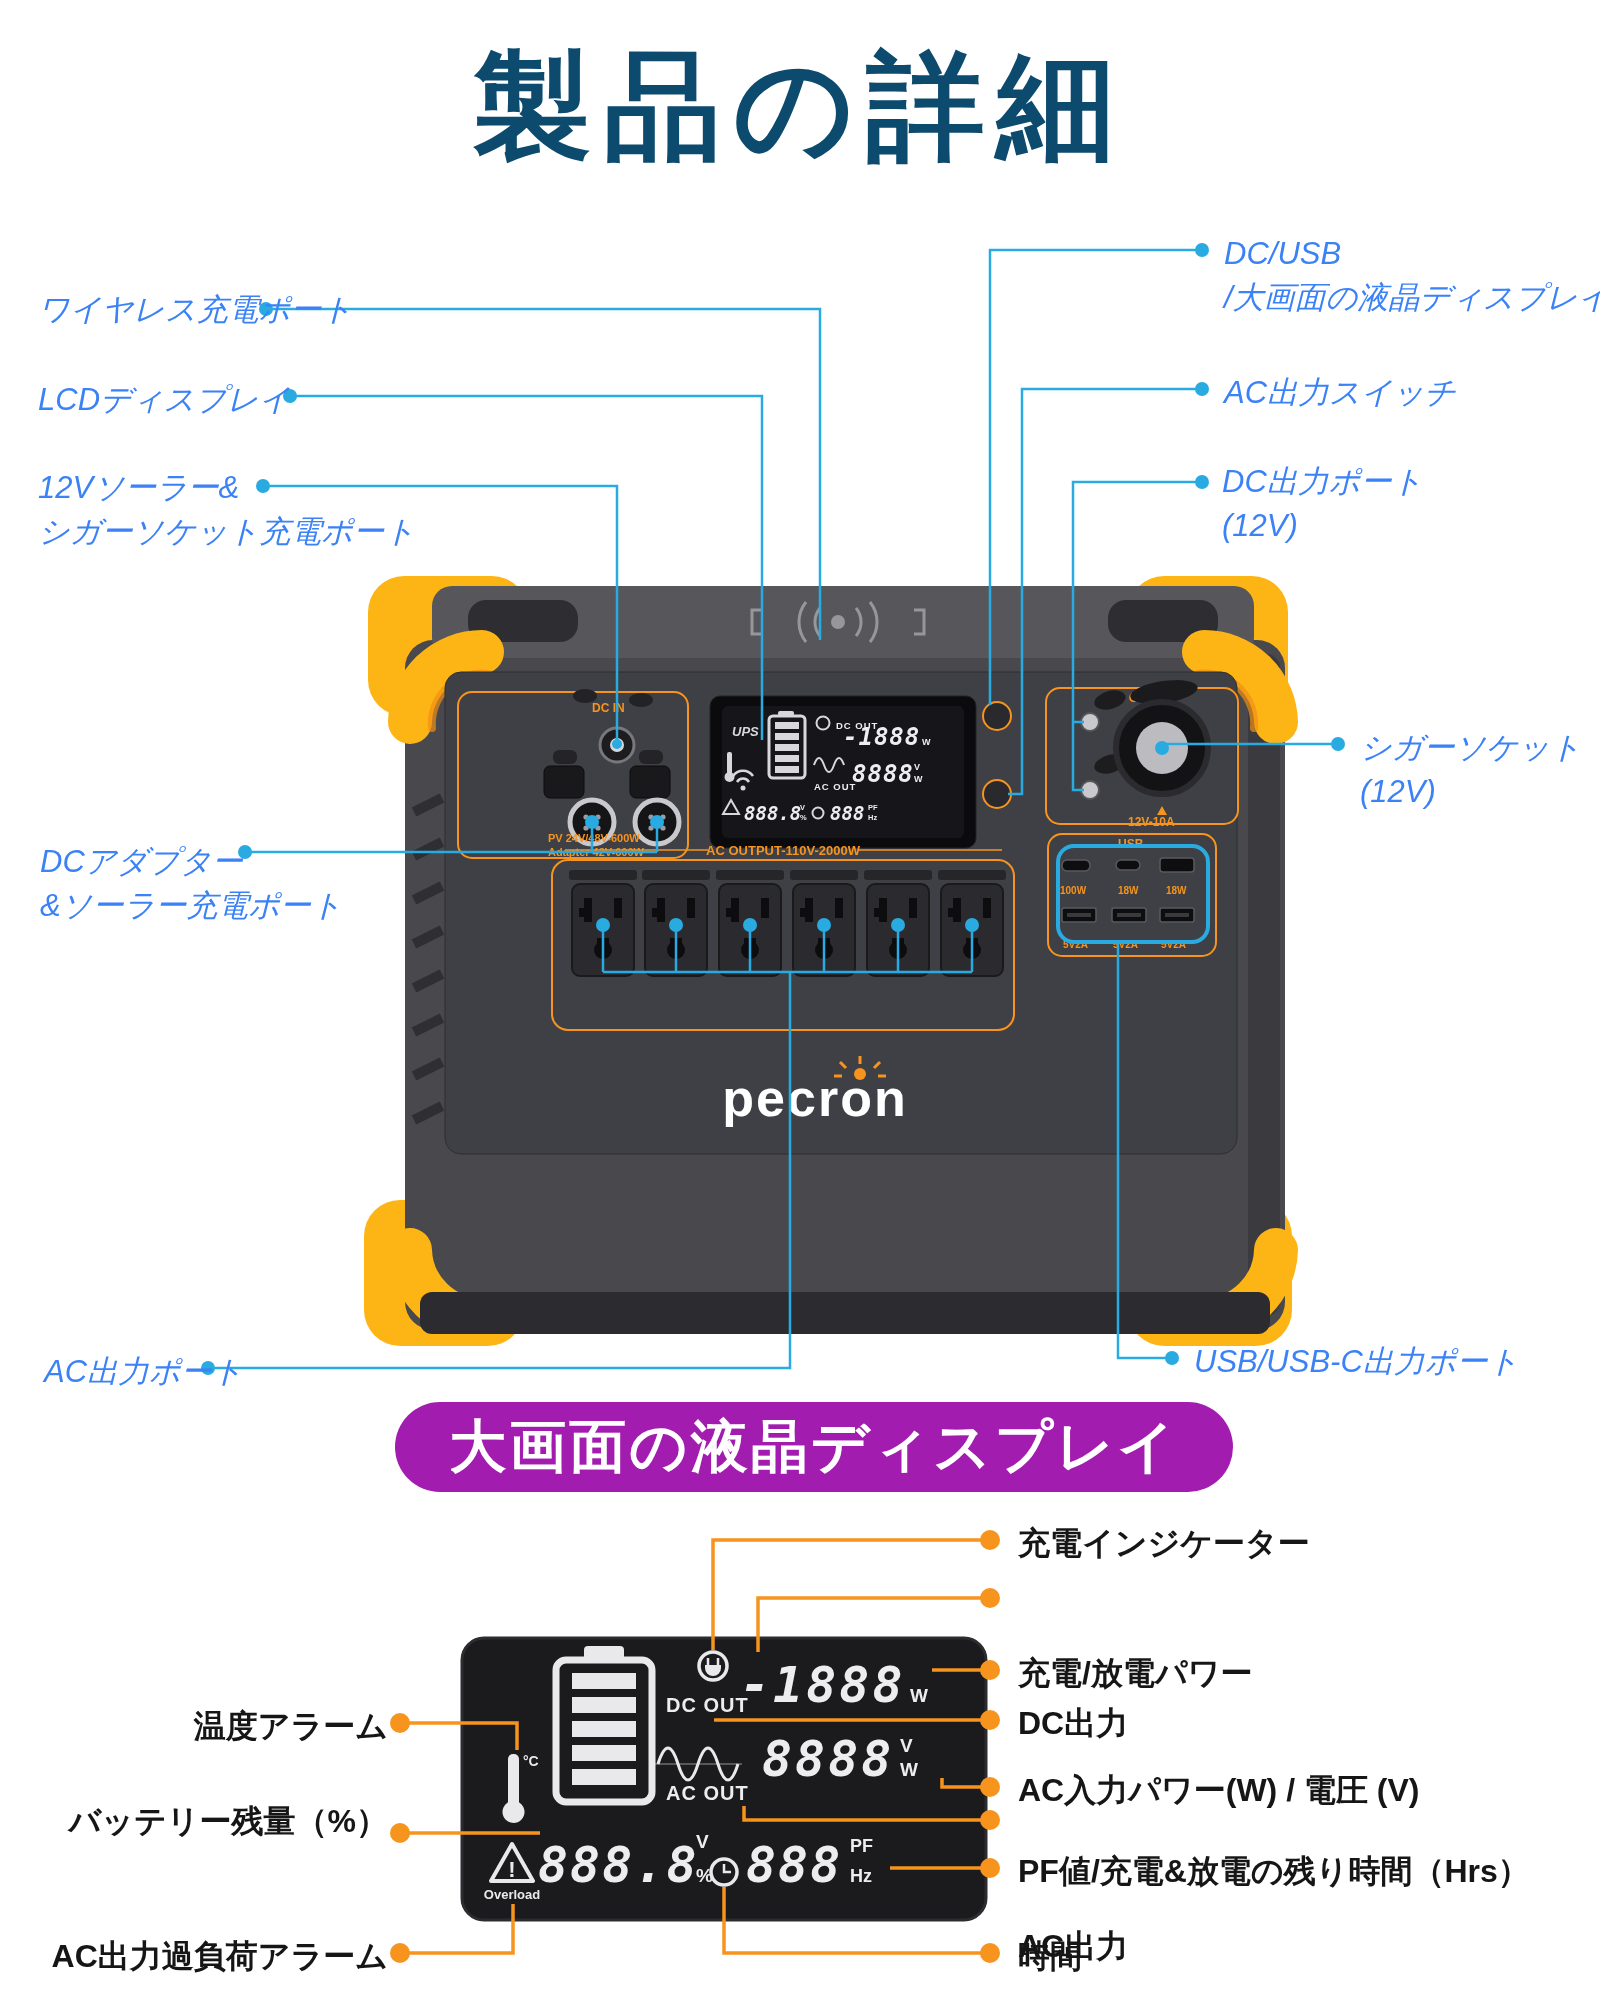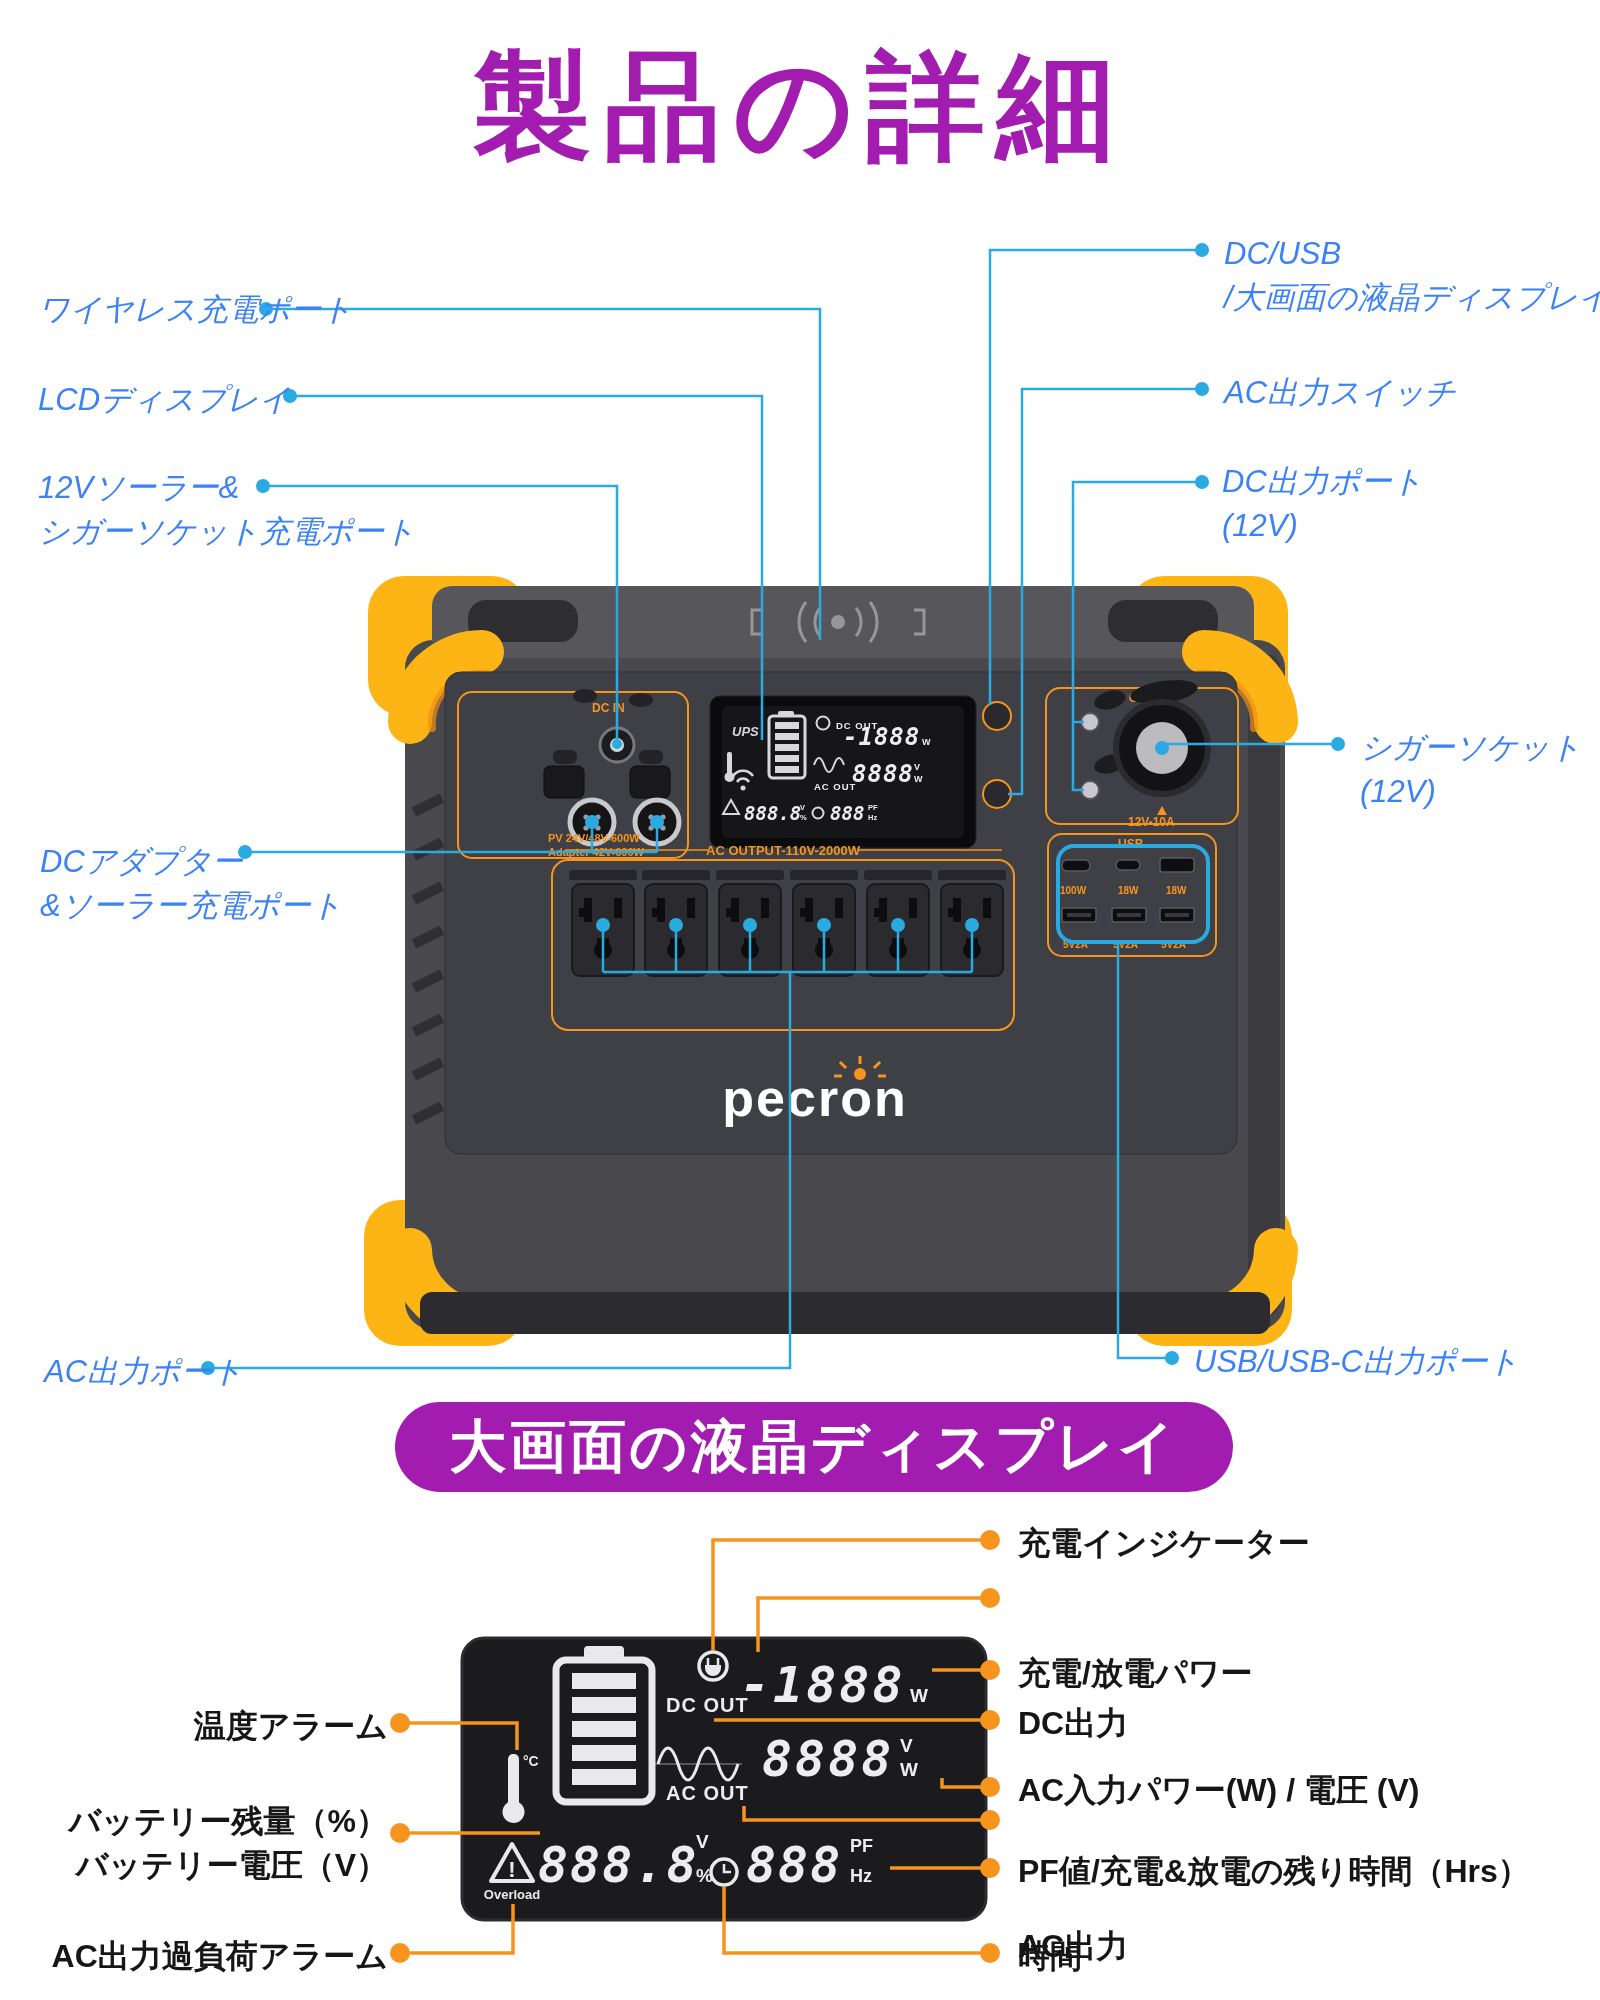--- a/index.html
+++ b/index.html
@@ -1,19 +1,19 @@
 <!DOCTYPE html>
 <html><head>
 <meta charset="utf-8">
 <style>
   html,body{margin:0;padding:0;background:#fff;}
   .canvas{position:relative;width:1600px;height:2000px;background:#fff;overflow:hidden;
           font-family:"Liberation Sans","DejaVu Sans",sans-serif;}
   .title{position:absolute;top:28px;left:0;width:1600px;text-align:center;
-         font-size:118px;font-weight:900;letter-spacing:12px;color:#a21caf;}
+         font-size:118px;font-weight:900;letter-spacing:12px;color:#0c4a6e;}
   .art{position:absolute;left:0;top:0;}
   
   .lbl{position:absolute;font-size:31px;font-style:italic;font-weight:500;color:#3b82f6;
        line-height:44px;white-space:nowrap;}
   
   .blbl{position:absolute;font-size:32px;font-weight:800;color:#161616;
         line-height:44px;white-space:nowrap;}
   .ralign{text-align:right;}
   .banner{position:absolute;left:395px;top:1402px;width:838px;height:90px;background:#a21caf;
           border-radius:46px;display:flex;align-items:center;justify-content:center;
@@ -366,21 +366,20 @@
     <span style="display:block;">シガーソケット</span>
     <span style="display:block;">(12V)</span>
   </div>
   <div class="lbl" style="left:1194px;top:1340px;">USB/USB-C出力ポート</div>
 
   <div class="banner">大画面の液晶ディスプレイ</div>
 
   <div class="blbl ralign" style="right:1212px;top:1704px;">温度アラーム</div>
   <div class="blbl ralign" style="right:1212px;top:1799px;">
     <span style="display:block;">バッテリー残量（%）</span>
-    <span style="display:block;">バッテリー電圧（V）</span>
   </div>
   <div class="blbl ralign" style="right:1212px;top:1934px;">AC出力過負荷アラーム</div>
 
   <div class="blbl" style="left:1018px;top:1521px;">充電インジケーター</div>
   <div class="blbl" style="left:1018px;top:1651px;">充電/放電パワー</div>
   <div class="blbl" style="left:1018px;top:1701px;">DC出力</div>
   <div class="blbl" style="left:1018px;top:1768px;">AC入力パワー(W) / 電圧 (V)</div>
   <div class="blbl" style="left:1018px;top:1900px;margin-top:24px;">AC出力</div>
   <div class="blbl" style="left:1018px;top:1849px;">PF値/充電&amp;放電の残り時間（Hrs）</div>
   <div class="blbl" style="left:1018px;top:1934px;">時間</div>

